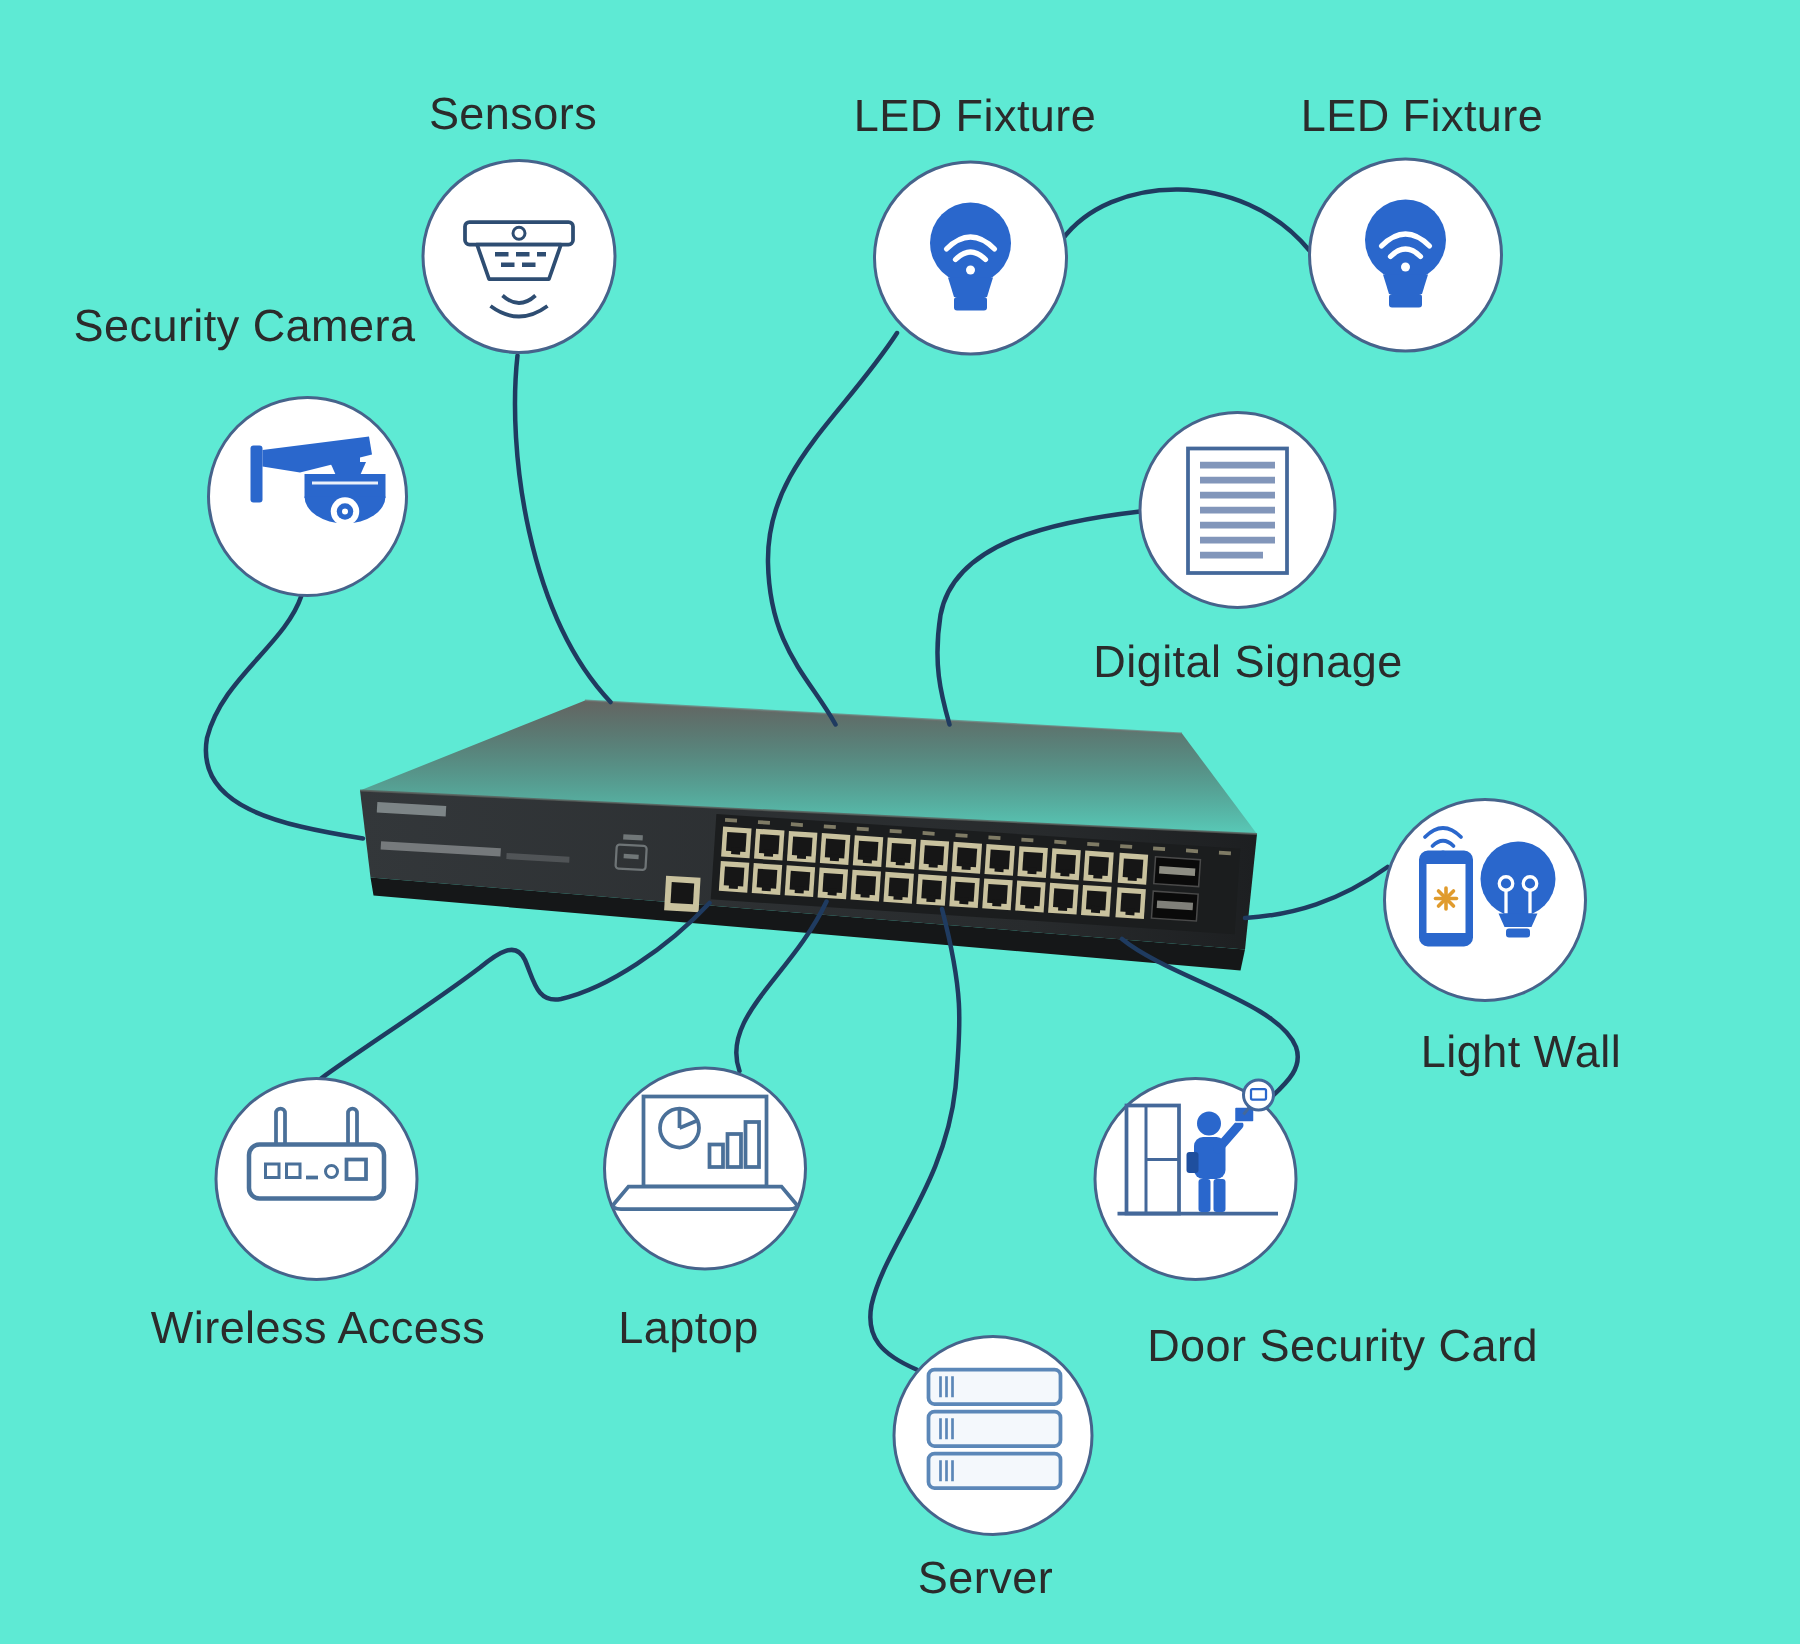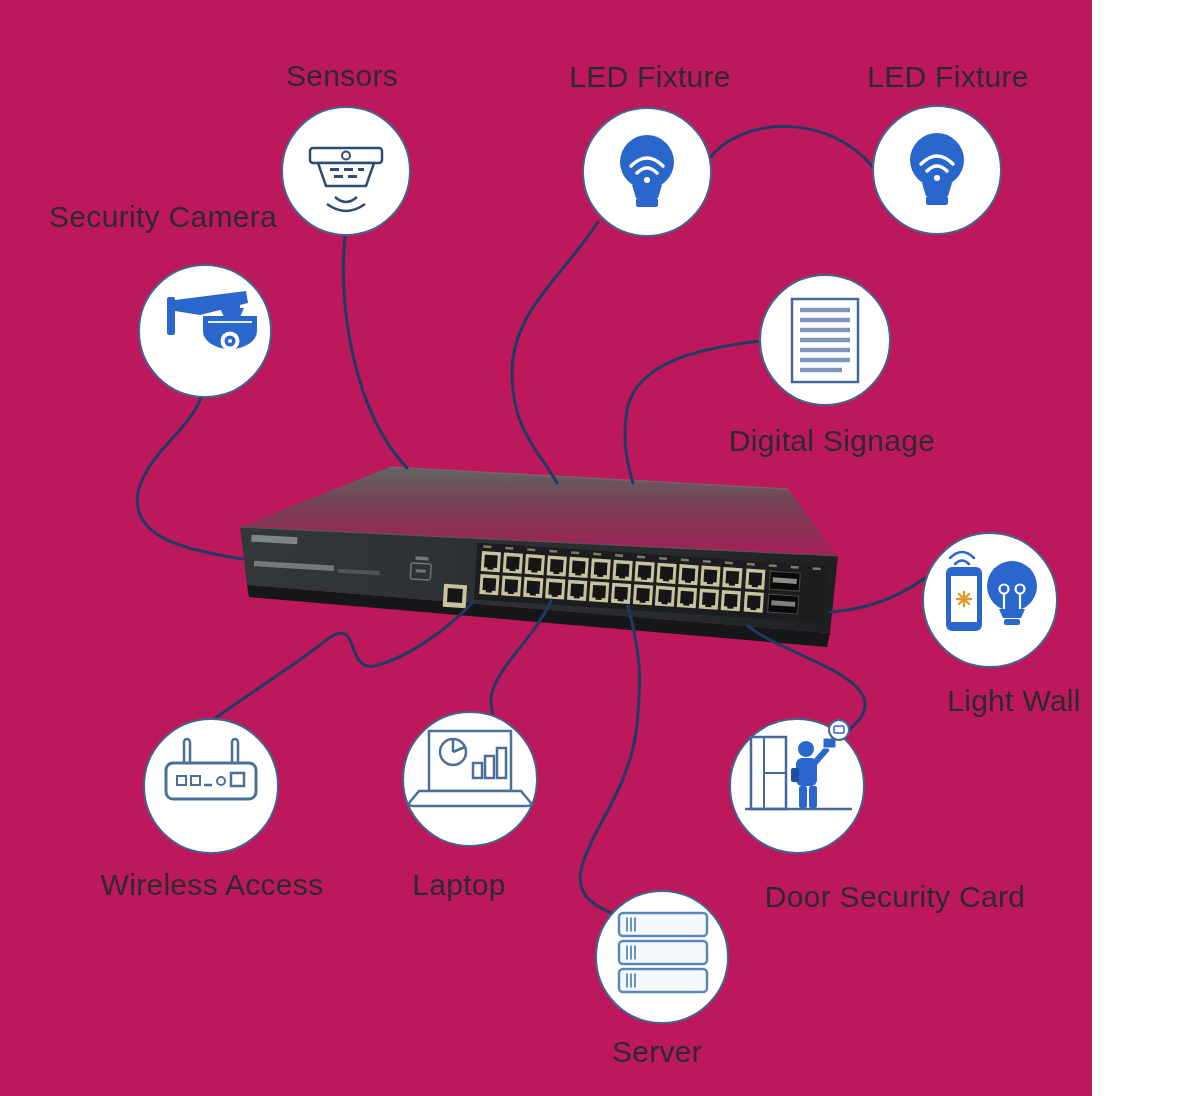--- a/index.html
+++ b/index.html
@@ -1,16 +1,16 @@
 <!DOCTYPE html>
 <html><head>
 <meta charset="utf-8">
 <style>
   html,body{margin:0;padding:0;background:#ffffff;}
-  .canvas{position:relative;width:1092px;height:1096px;background:#be185d;overflow:hidden;
+  .canvas{position:relative;width:1200px;height:1096px;background:#5eead4;overflow:hidden;
           font-family:"Liberation Sans", sans-serif;}
   svg text{font-family:"Liberation Sans", sans-serif;font-size:30px;fill:#2b2b2b;letter-spacing:.3px;}
 </style>
 </head>
 <body>
 
 <div class="canvas">
 <svg width="1200" height="1096" viewBox="0 0 1200 1096">
   <defs>
     <linearGradient id="topFace" x1="0" y1="0" x2="0" y2="1">

